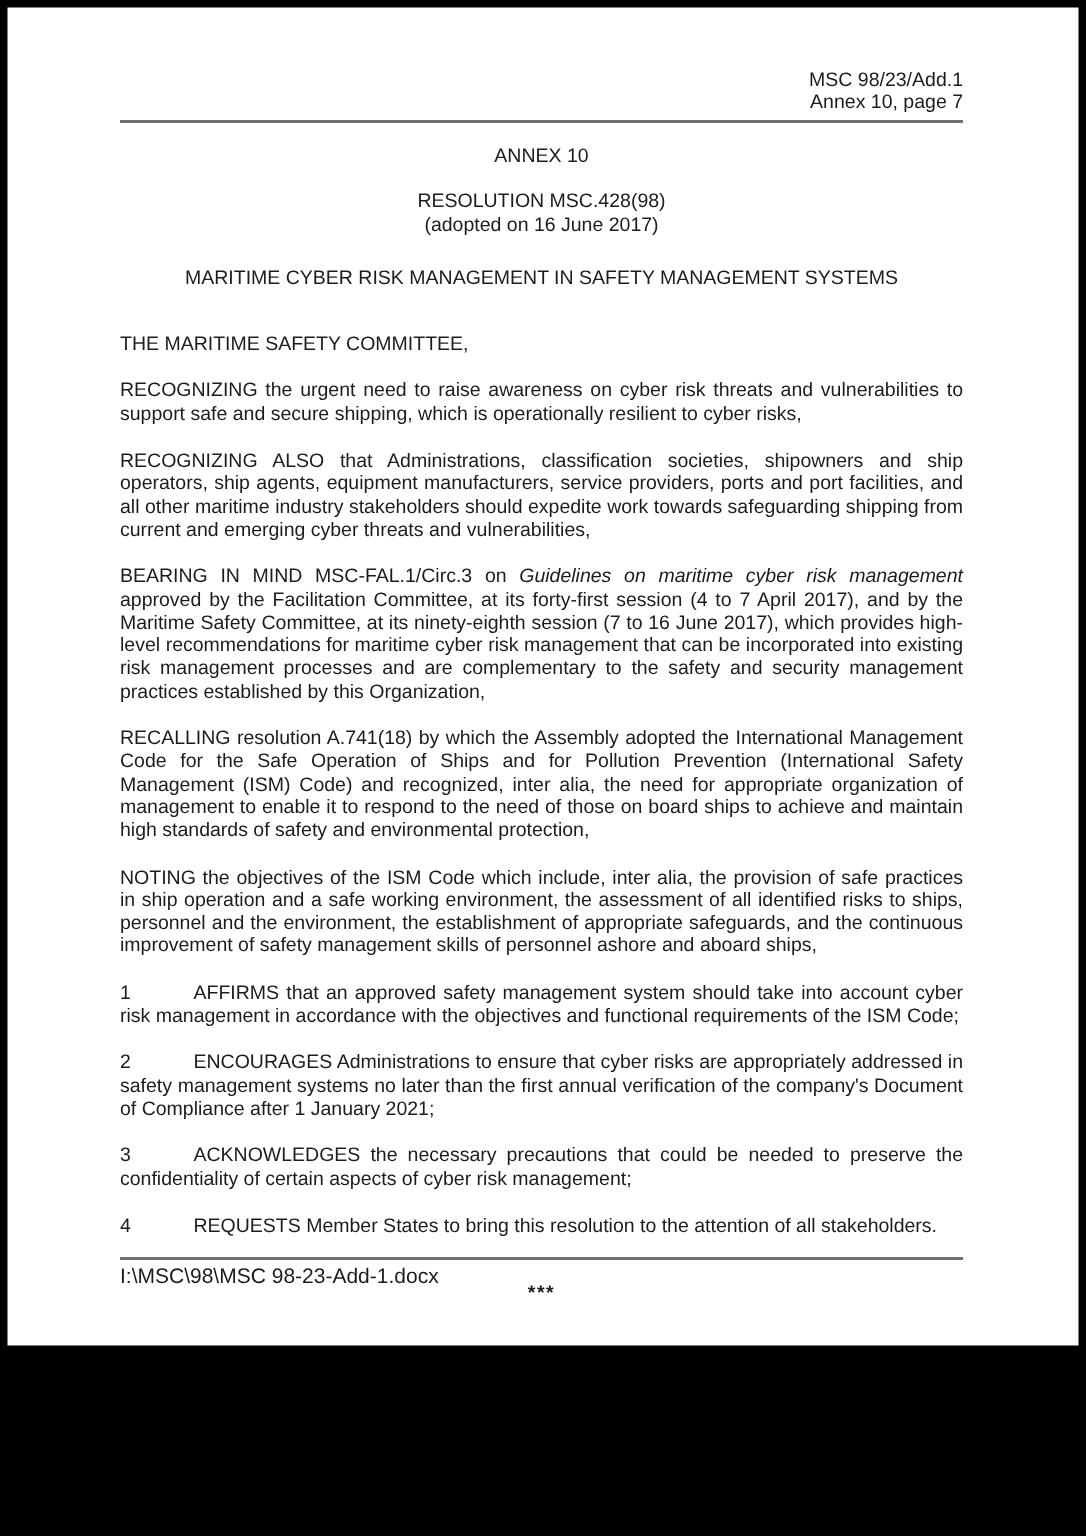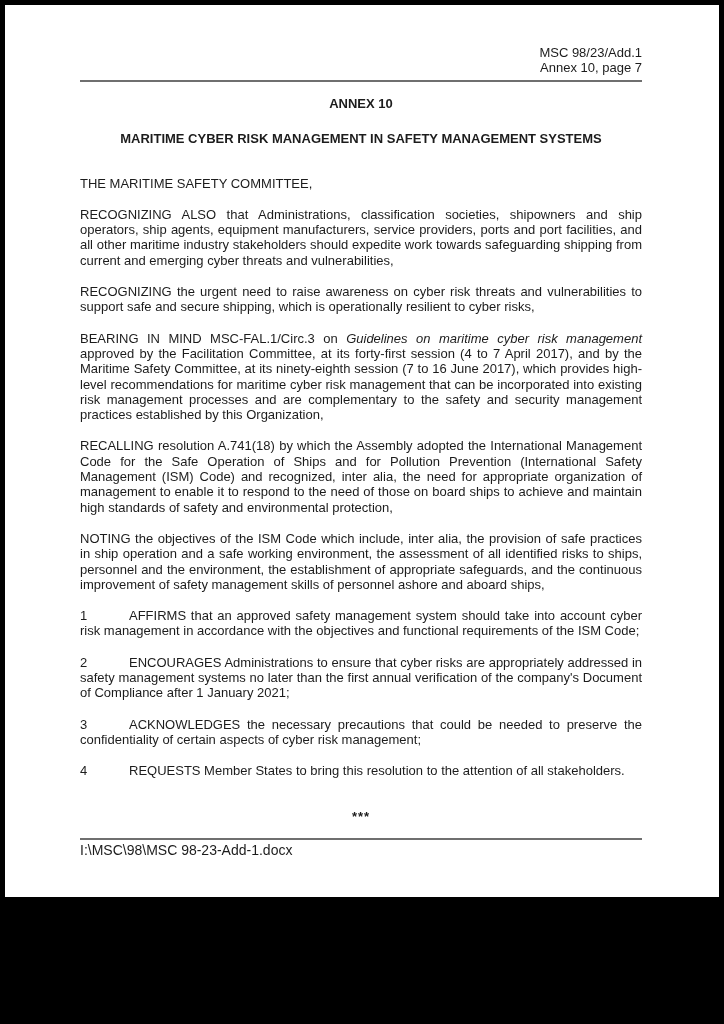--- a/index.html
+++ b/index.html
@@ -28,21 +28,21 @@
     text-align: right;
     line-height: 15px;
   }
   .header-rule {
     height: 0;
     border-bottom: 2px solid #6f6f6f;
     margin-top: 5px;
   }
   .h-center {
     text-align: center;
-    font-weight: bold;
+    font-weight: normal;
   }
   .annex-heading   { margin-top: 14px; }
   .resolution-blk  { margin-top: 15px; }
   .doc-title       { margin-top: 20px; }
   .salutation      { margin-top: 29px; }
   .para {
     margin: 16px 0 0 0;
     text-align: justify;
   }
   .para .num {
@@ -74,28 +74,32 @@
   <div class="page">
 
     <div class="header-right">
       <div>MSC 98/23/Add.1</div>
       <div>Annex 10, page 7</div>
     </div>
     <div class="header-rule"></div>
 
     <div class="h-center annex-heading">ANNEX 10</div>
 
+    <div class="resolution-blk">
+      <div class="h-center">RESOLUTION MSC.428(98)</div>
+      <div class="h-center">(adopted on 16 June 2017)</div>
+    </div>
 
     <div class="h-center doc-title">MARITIME CYBER RISK MANAGEMENT IN SAFETY MANAGEMENT SYSTEMS</div>
 
     <div class="salutation">THE MARITIME SAFETY COMMITTEE,</div>
 
+    <p class="para">RECOGNIZING the urgent need to raise awareness on cyber risk threats and vulnerabilities to support safe and secure shipping, which is operationally resilient to cyber risks,</p>
+
     <p class="para">RECOGNIZING ALSO that Administrations, classification societies, shipowners and ship operators, ship agents, equipment manufacturers, service providers, ports and port facilities, and all other maritime industry stakeholders should expedite work towards safeguarding shipping from current and emerging cyber threats and vulnerabilities,</p>
-
-    <p class="para">RECOGNIZING the urgent need to raise awareness on cyber risk threats and vulnerabilities to support safe and secure shipping, which is operationally resilient to cyber risks,</p>
 
     <p class="para"><span>BEARING IN MIND MSC-FAL.1/Circ.3 on </span><em>Guidelines on maritime cyber risk management</em><span> approved by the Facilitation Committee, at its forty-first session (4 to 7 April 2017), and by the Maritime Safety Committee, at its ninety-eighth session (7 to 16 June 2017), which provides high-level recommendations for maritime cyber risk management that can be incorporated into existing risk management processes and are complementary to the safety and security management practices established by this Organization,</span></p>
 
     <p class="para">RECALLING resolution A.741(18) by which the Assembly adopted the International Management Code for the Safe Operation of Ships and for Pollution Prevention (International Safety Management (ISM) Code) and recognized, inter alia, the need for appropriate organization of management to enable it to respond to the need of those on board ships to achieve and maintain high standards of safety and environmental protection,</p>
 
     <p class="para">NOTING the objectives of the ISM Code which include, inter alia, the provision of safe practices in ship operation and a safe working environment, the assessment of all identified risks to ships, personnel and the environment, the establishment of appropriate safeguards, and the continuous improvement of safety management skills of personnel ashore and aboard ships,</p>
 
     <p class="para"><span class="num">1</span><span>AFFIRMS that an approved safety management system should take into account cyber risk management in accordance with the objectives and functional requirements of the ISM Code;</span></p>
 
     <p class="para"><span class="num">2</span><span>ENCOURAGES Administrations to ensure that cyber risks are appropriately addressed in safety management systems no later than the first annual verification of the company's Document of Compliance after 1 January 2021;</span></p>

